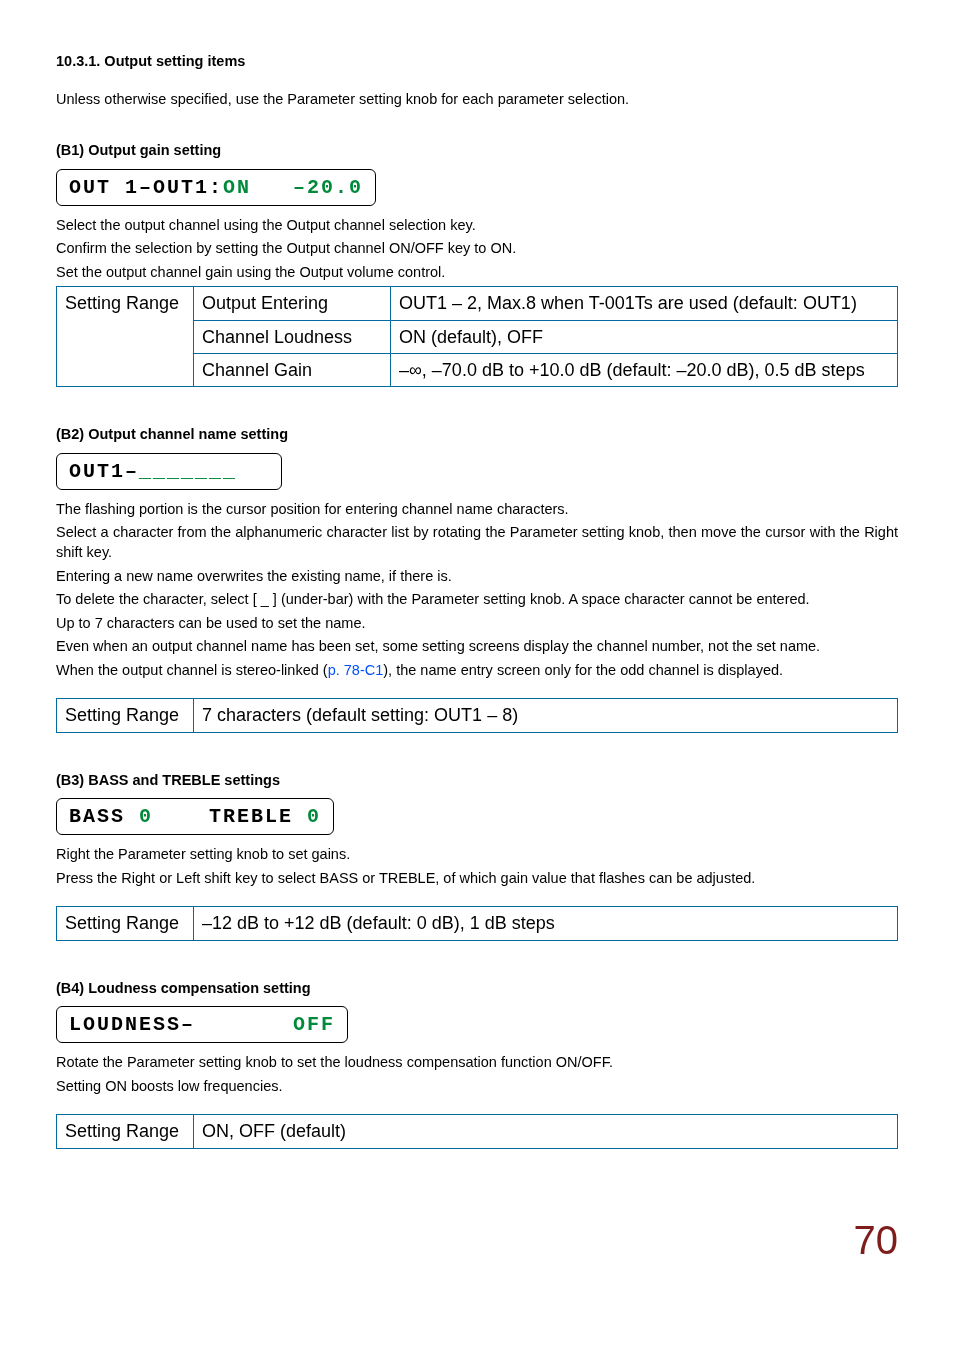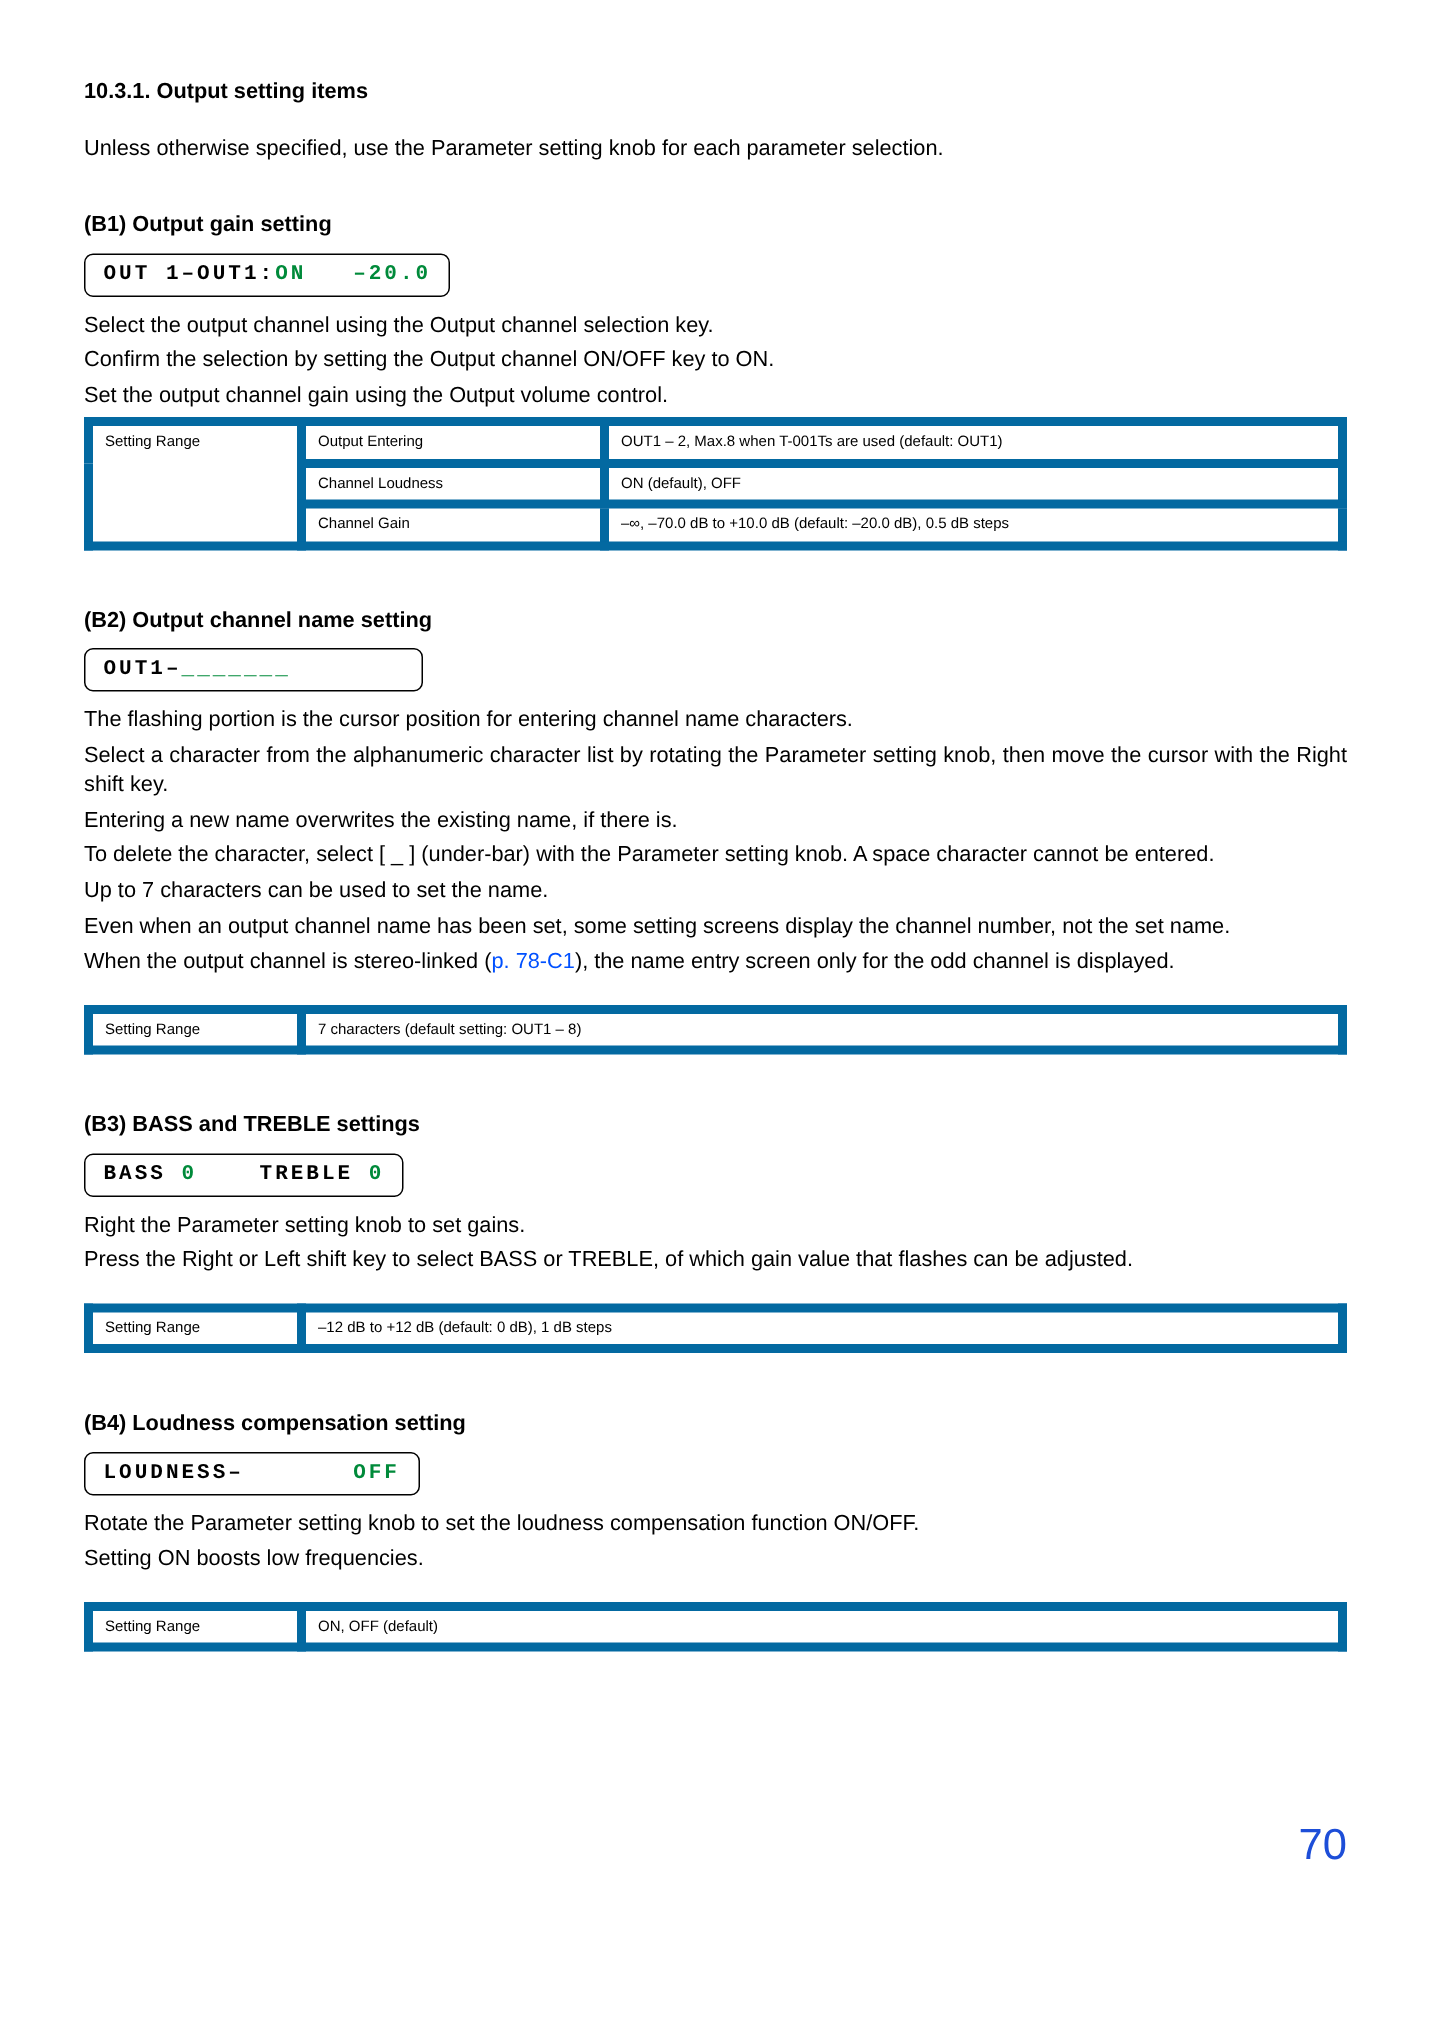--- a/index.html
+++ b/index.html
@@ -15,45 +15,45 @@
   p { margin: 4px 0; }
   .section-gap { height: 24px; }
   .mini-gap { height: 10px; }
   .display-box {
     display: inline-block;
     border: 1.5px solid #000;
     border-radius: 6px;
     padding: 4px 12px;
     font-family: "Courier New", monospace;
     font-weight: bold;
-    font-size: 14px;
+    font-size: 20px;
     letter-spacing: 2px;
     white-space: pre;
     margin: 4px 0 6px 0;
   }
   .disp-green { color: #008a3a; }
   .disp-black { color: #000; }
   table.data {
     border-collapse: collapse;
     width: 100%;
     margin-top: 4px;
   }
   table.data td {
-    border: 6px solid #0369a1;
+    border: 1px solid #0369a1;
     padding: 4px 8px;
     vertical-align: top;
-    font-size: 10px;
+    font-size: 18px;
   }
   .justify { text-align: justify; }
   .link { color: #0050ff; }
   .page-num {
     text-align: right;
-    font-size: 29px;
-    color: #1d4ed8;
-    margin-top: 110px;
+    font-size: 40px;
+    color: #7f1d1d;
+    margin-top: 64px;
   }
   .ws-pre { white-space: pre; text-align: right; }
 </style>
 </head>
 <body>
 
 
 
 
 <p class="bold">10.3.1. Output setting items</p>

